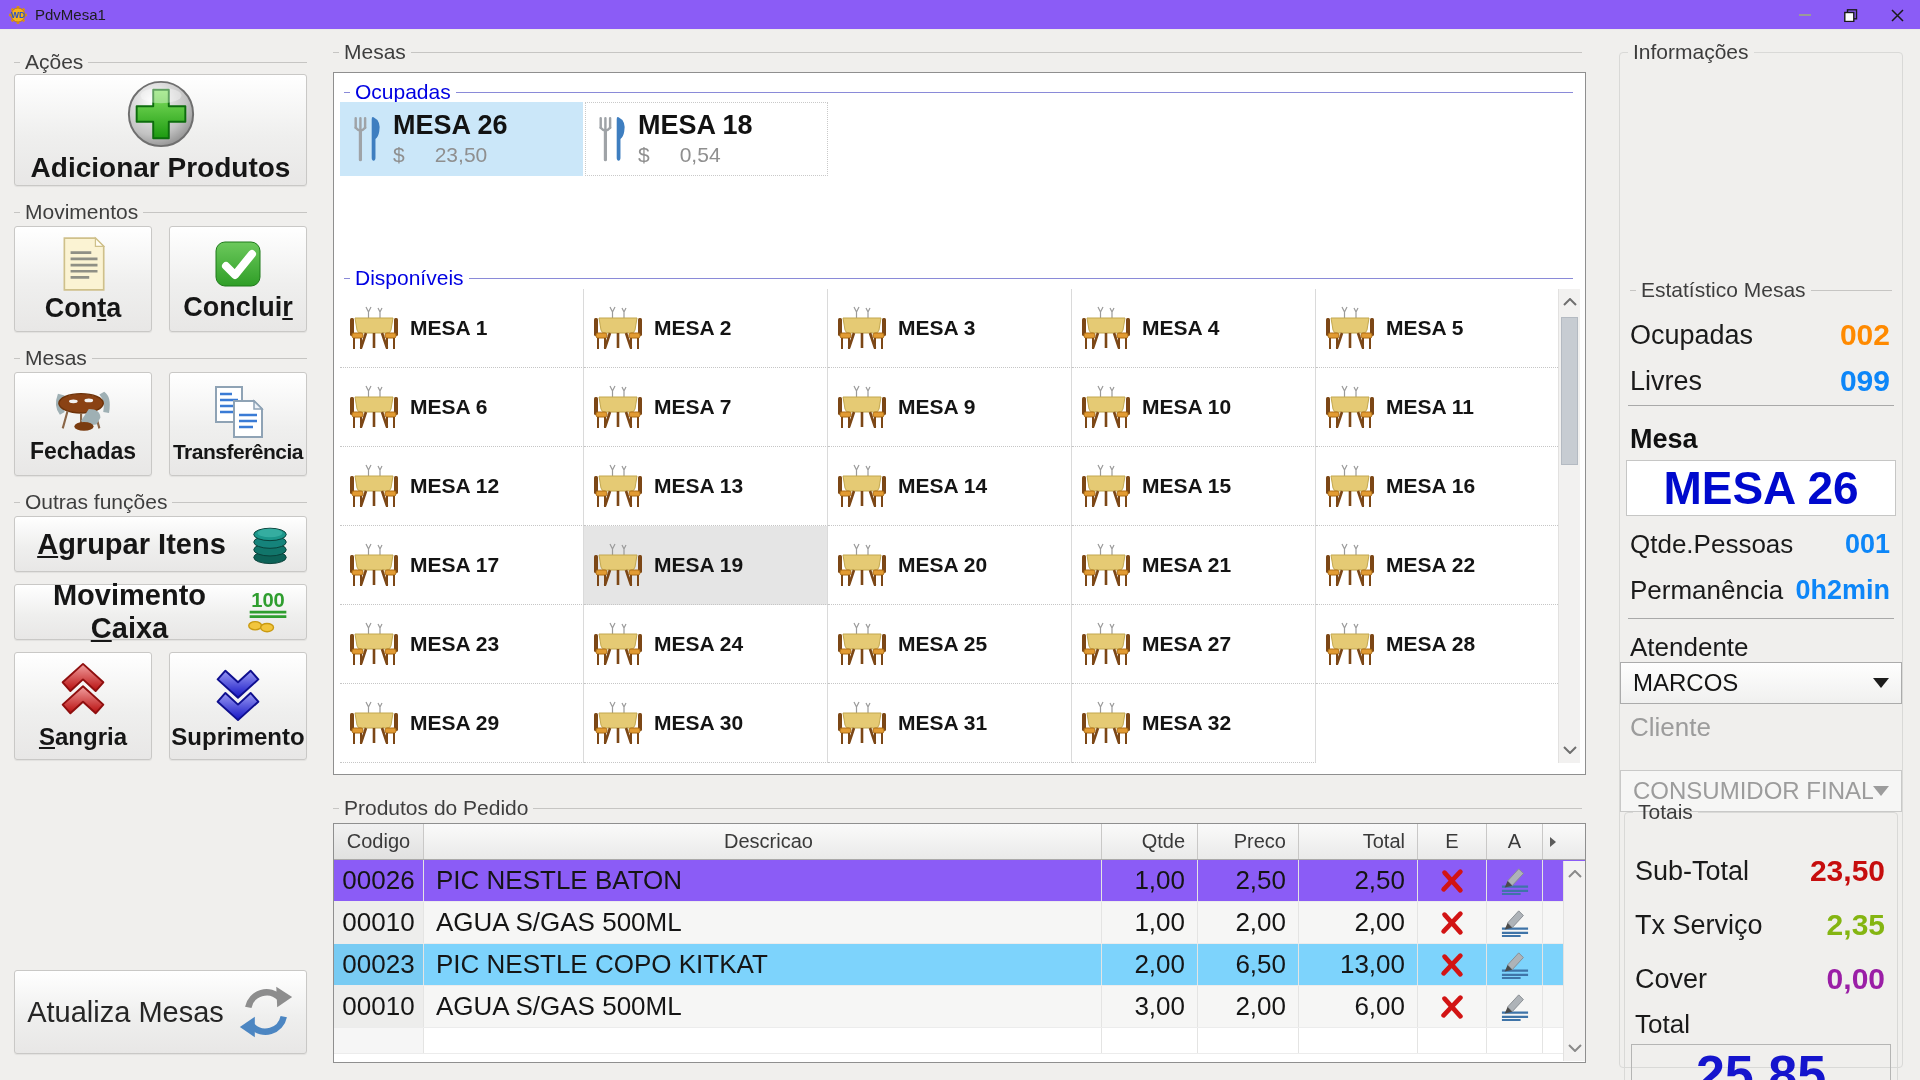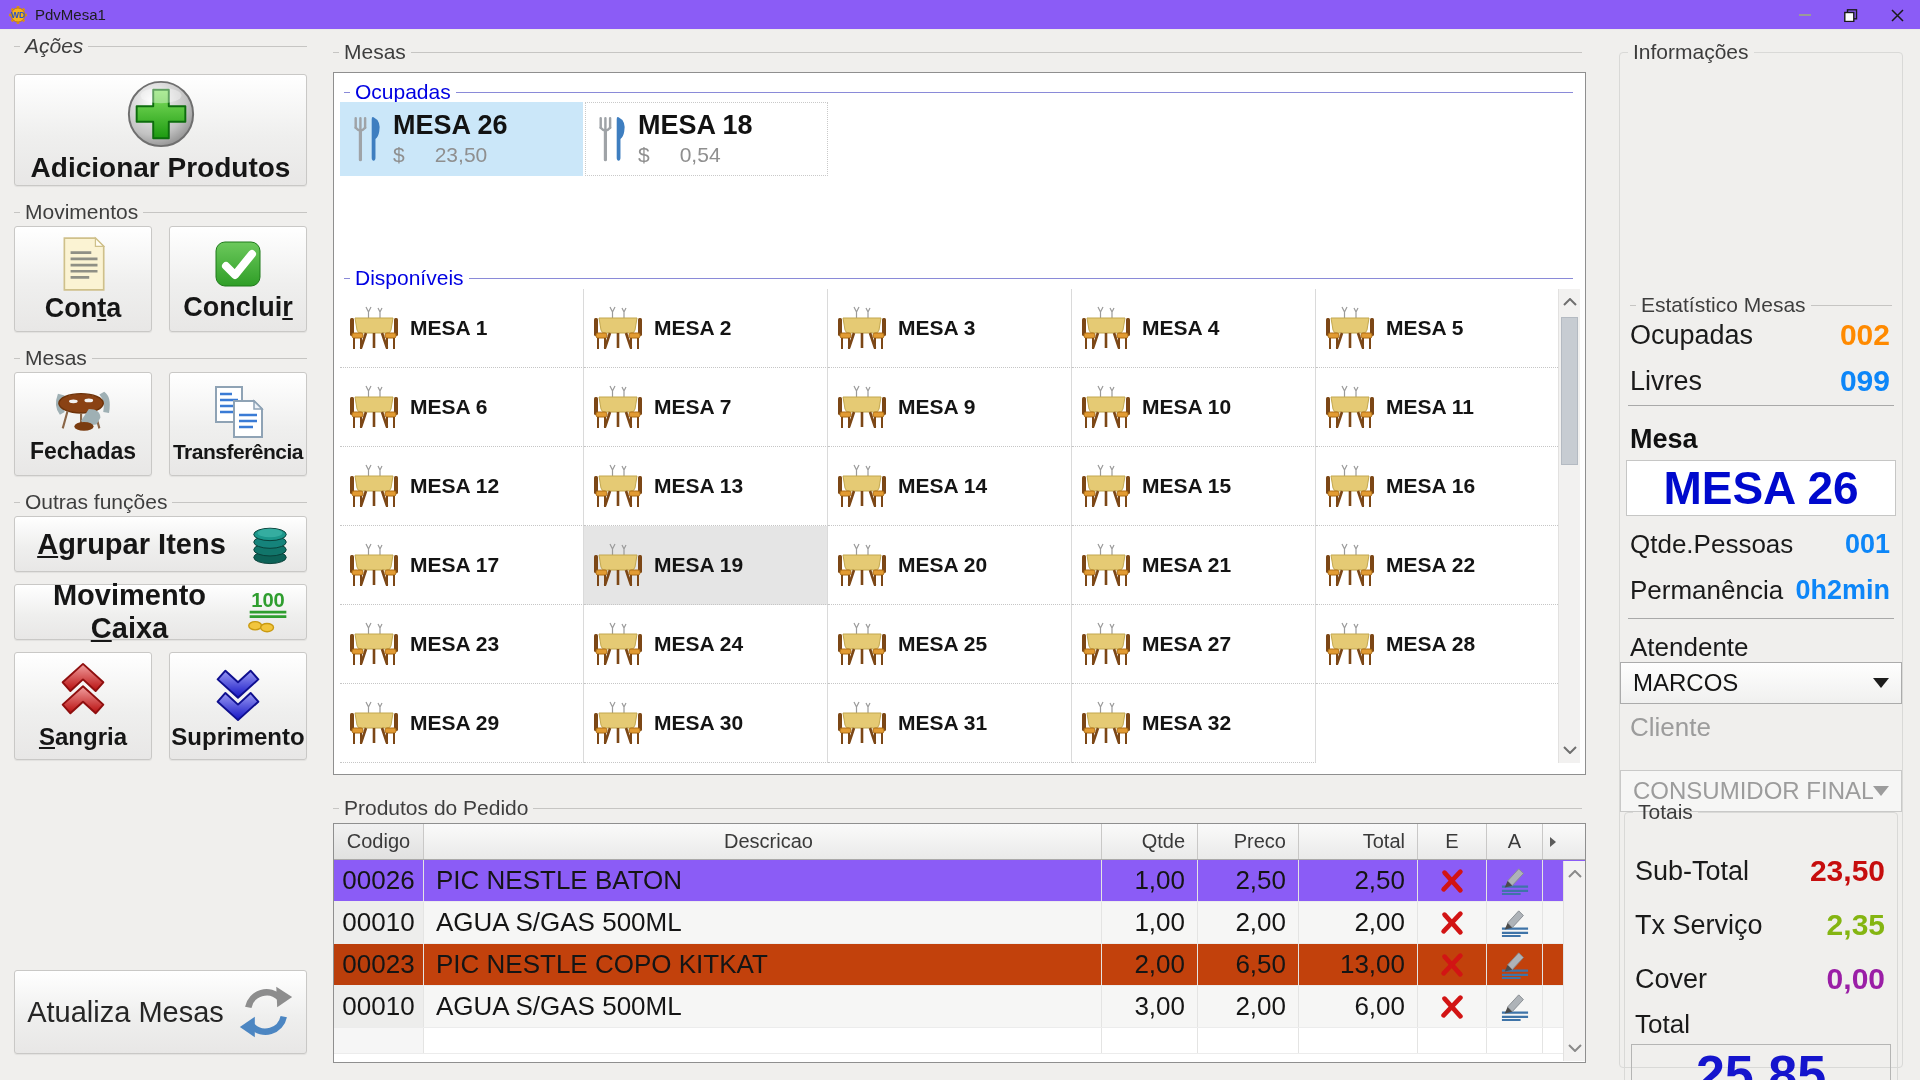--- a/index.html
+++ b/index.html
@@ -24,21 +24,21 @@
   
   .sidebar { position:absolute; left:14px; top:34px; width:293px; height:1040px; }
   .sidebar > div { position:absolute; left:0; right:0; }
   .btn { background:linear-gradient(#ffffff,#efefee 55%,#e8e7e6); border:1px solid #c9c8c6; border-radius:3px;
          display:flex; align-items:center; justify-content:center; box-shadow:0 1px 1px rgba(0,0,0,.06); cursor:pointer; color:#161616; }
   .btn .blabel { font-weight:bold; }
   .btn-row2 { display:flex; gap:17px; }
   .btn-row2 .btn { flex:1; }
   .hot { text-decoration:underline; }
 
-  .lbl-acoes { top:0;font-style:italic; }
+  .lbl-acoes { top:16px; }
   .btn-adicionar { top:40px; height:112px; flex-direction:column; }
   .btn-adicionar .blabel { font-size:28px; margin-top:1px; }
   .lbl-mov { top:166px; }
   .row-mov { top:192px; height:106px; }
   .row-mov .btn { flex-direction:column; }
   .row-mov .blabel { font-size:27px; }
   .lbl-mesas-side { top:312px; }
   .row-mesas { top:338px; height:104px; }
   .row-mesas .btn { flex-direction:column; }
   .blabel-fechadas { font-size:23px; }
@@ -76,42 +76,42 @@
   .vscroll { position:absolute; top:216px; right:5px; width:22px; height:474px; background:#f2f1f0; border-left:1px solid #e2e1e0; }
   .vthumb { position:absolute; top:28px; left:2px; right:2px; height:148px; background:#c7ccd2; border:1px solid #b4bac2; }
   .chev { position:absolute; left:0; right:0; height:20px; display:flex; align-items:center; justify-content:center; }
   .chev.up { top:3px; } .chev.down { bottom:3px; }
 
   .lbl-produtos { position:absolute; top:762px; left:0; right:4px; }
   .table-box { position:absolute; top:789px; left:0; width:1253px; height:240px; background:#fff; border:1px solid #8f8f8f; }
   .thead { display:flex; height:36px; background:linear-gradient(#fafafa,#eaeae9); border-bottom:1px solid #aaa9a8; }
   .th { display:flex; align-items:center; justify-content:center; font-size:20px; color:#3a3a3a;
         border-right:1px solid #c9c8c7; }
-  .trow { display:flex; height:42px; border-bottom:1px solid #ececec; background:#c2410c; cursor:pointer; }
+  .trow { display:flex; height:42px; border-bottom:1px solid #ececec; background:#7dd3fc; cursor:pointer; }
   .trow:nth-child(even) { background:#f6f6f5; }
   .trow.selected { background:#8b5cf6; }
   .trow.empty { height:26px; background:#fff !important; }
   .td { display:flex; align-items:center; font-size:26px; color:#151515; border-right:1px solid #e4e4e3; }
   .c-cod { width:90px; justify-content:center; background:rgba(0,0,0,.035); }
   .trow.selected .c-cod { background:transparent; }
   .c-desc { width:678px; padding-left:12px; }
   .c-qtde { width:96px; } .c-preco { width:101px; } .c-total { width:119px; }
   .c-qtde,.c-preco,.c-total { justify-content:flex-end; padding-right:12px; }
   .c-e { width:69px; justify-content:center; } .c-a { width:56px; justify-content:center; }
   .th-corner { width:20px; border-right:none; }
   .corner-arrow { width:0; height:0; border-top:5px solid transparent; border-bottom:5px solid transparent; border-left:6px solid #5b5b5b; }
   .tscroll { position:absolute; top:37px; right:0; bottom:1px; width:22px; background:#f3f2f1; border-left:1px solid #e2e1e0; }
   .icon-btn { display:inline-flex; cursor:pointer; }
 
   
   fieldset.fbox { position:absolute; border:1px solid #d9d9d7; border-radius:4px; padding:0; }
   fieldset.fbox > legend { font-size:21px; color:#3c3c3c; margin-left:8px; padding:0 5px; }
   .infopanel { left:1619px; top:40px; width:284px; height:1028px; }
   .infopanel > div { position:absolute; left:0; right:0; }
-  .est-label { top:229px; left:10px !important; right:10px !important; }
+  .est-label { top:214px; left:10px !important; right:10px !important; }
   .stats { top:248px; }
   .stat-row,.metric-row,.tot-row { display:flex; align-items:center; justify-content:space-between; padding:0 12px 0 10px; height:46px; }
   .stat-label { font-size:27px; color:#1a1a1a; }
   .stat-value { font-size:30px; font-weight:bold; }
   .hr { border-top:1px solid #a9a9a9; left:8px !important; right:8px !important; }
   .hr1 { top:341px; } .hr2 { top:554px; }
   .mesa-heading { top:360px; height:32px; padding-left:10px; font-size:27px; font-weight:bold; color:#111; }
   .mesa-valuebox { top:396px; height:56px; left:6px !important; right:6px !important; background:#fff; border:1px solid #c6c6c5;
                    display:flex; align-items:center; justify-content:center; font-size:46px; font-weight:bold; }
   .m-qtde { top:458px; height:44px; } .m-perm { top:504px; height:44px; }

